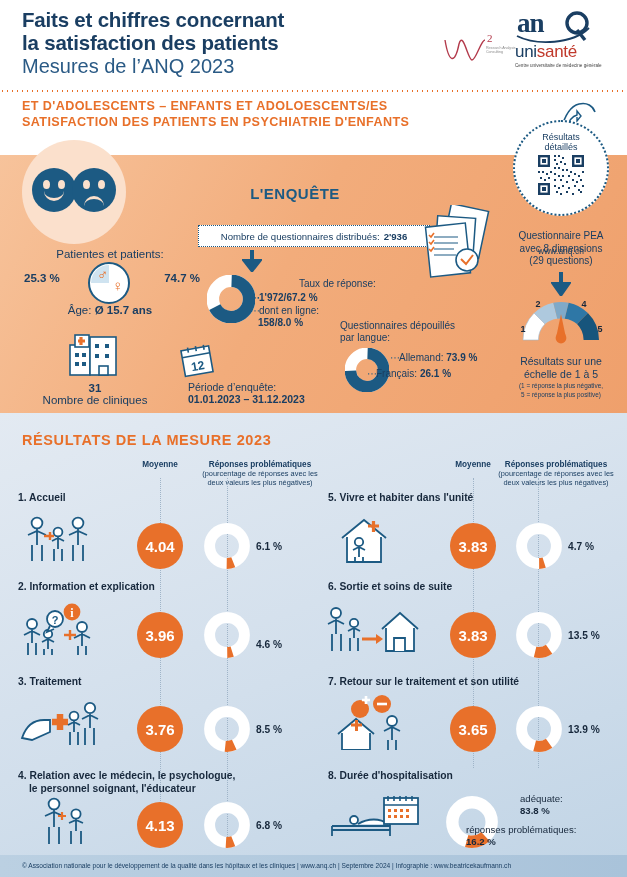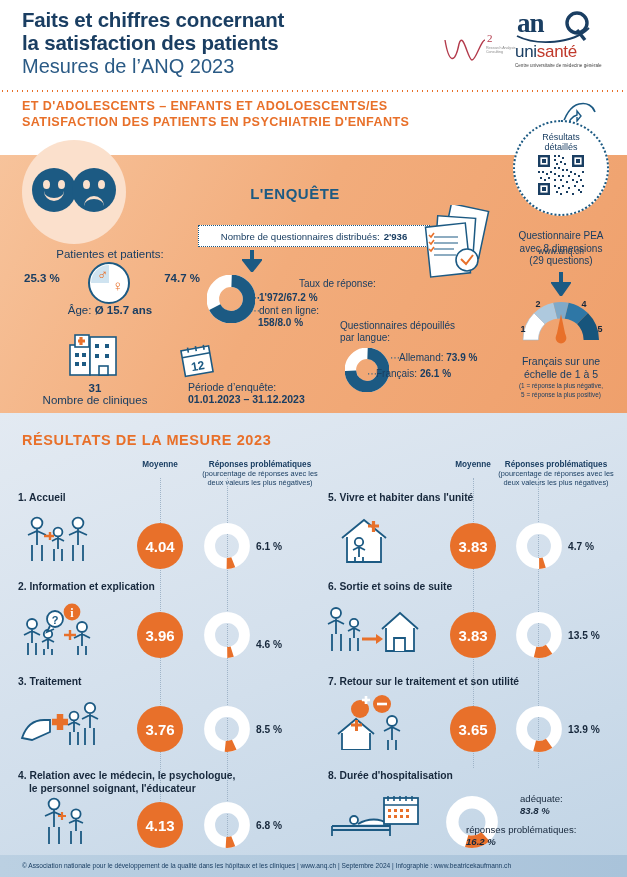--- a/index.html
+++ b/index.html
@@ -121,21 +121,21 @@
   .vline { position:absolute; width:1px; border-left:1px dotted #9fb4c8; }
 
   .item-title { position:absolute; font-size:10.3px; font-weight:bold; color:#17283c; line-height:12.5px; }
   .bubble { position:absolute; width:46px; height:46px; border-radius:50%; background:#E8702A;
       color:#fff; font-size:15px; font-weight:bold; display:flex; align-items:center; justify-content:center; }
   .dnut { position:absolute; width:46px; height:46px; }
   .pct { position:absolute; font-size:10.2px; font-weight:bold; color:#17283c; }
   .icon-box { position:absolute; }
 
   .ad-lbl { position:absolute; font-size:9.6px; color:#17283c; line-height:12px; }
-  .ad-lbl b { font-weight:bold;font-style:italic; }
+  .ad-lbl b { font-weight:bold; }
 
   
   .footer { position:absolute; left:0; top:855px; width:627px; height:22px;
       background: linear-gradient(90deg,#BBD0E2,#A9C3DA); }
   .footer-txt { position:absolute; left:22px; top:862px; font-size:6.6px; color:#1A3E62; }
 </style>
 </head>
 <body>
 
 <div class="page">
@@ -400,21 +400,21 @@
       <path d="M44 16 L48.6 38 A6 6 0 0 1 39.4 38 Z" fill="#E8702A"></path>
       <circle cx="44" cy="40" r="5.4" fill="#E8702A"></circle>
       <text x="6" y="34" text-anchor="middle" font-family="Liberation Sans, sans-serif" font-size="9" font-weight="bold" fill="#17283c">1</text>
       <text x="21" y="9" text-anchor="middle" font-family="Liberation Sans, sans-serif" font-size="9" font-weight="bold" fill="#17283c">2</text>
       <text x="44" y="-1" text-anchor="middle" font-family="Liberation Sans, sans-serif" font-size="9" font-weight="bold" fill="#17283c">3</text>
       <text x="67" y="9" text-anchor="middle" font-family="Liberation Sans, sans-serif" font-size="9" font-weight="bold" fill="#17283c">4</text>
       <text x="83" y="34" text-anchor="middle" font-family="Liberation Sans, sans-serif" font-size="9" font-weight="bold" fill="#17283c">5</text>
     </svg>
   </div>
   <div class="scale-lbl">
-    <div>Français sur une</div>
+    <div>Résultats sur une</div>
     <div>échelle de 1 à 5</div>
   </div>
   <div class="scale-note">
     <div>(1 = réponse la plus négative,</div>
     <div>5 = réponse la plus positive)</div>
   </div>
 
   <div class="results"></div>
   <div class="res-title">RÉSULTATS DE LA MESURE 2023</div>
 

